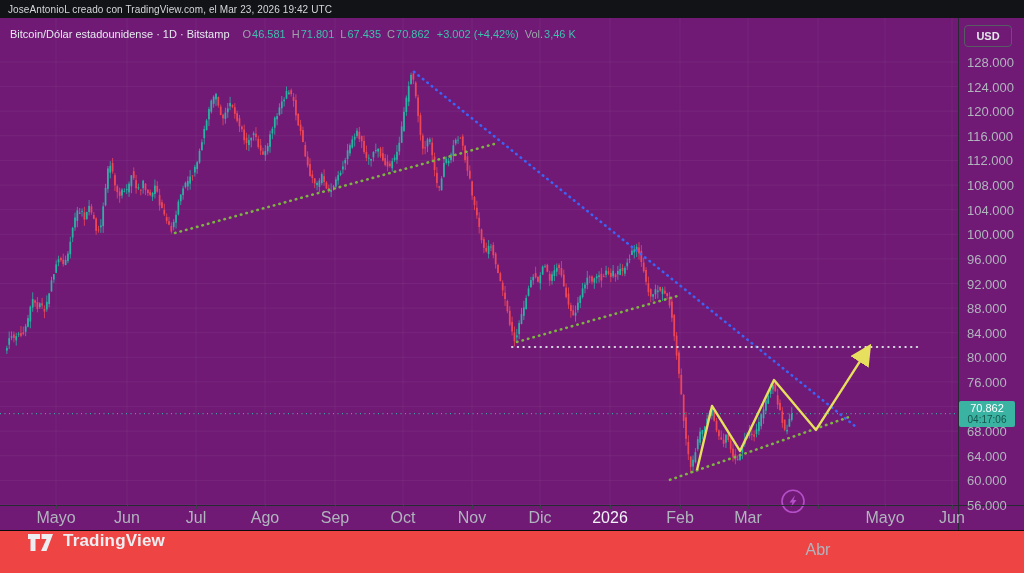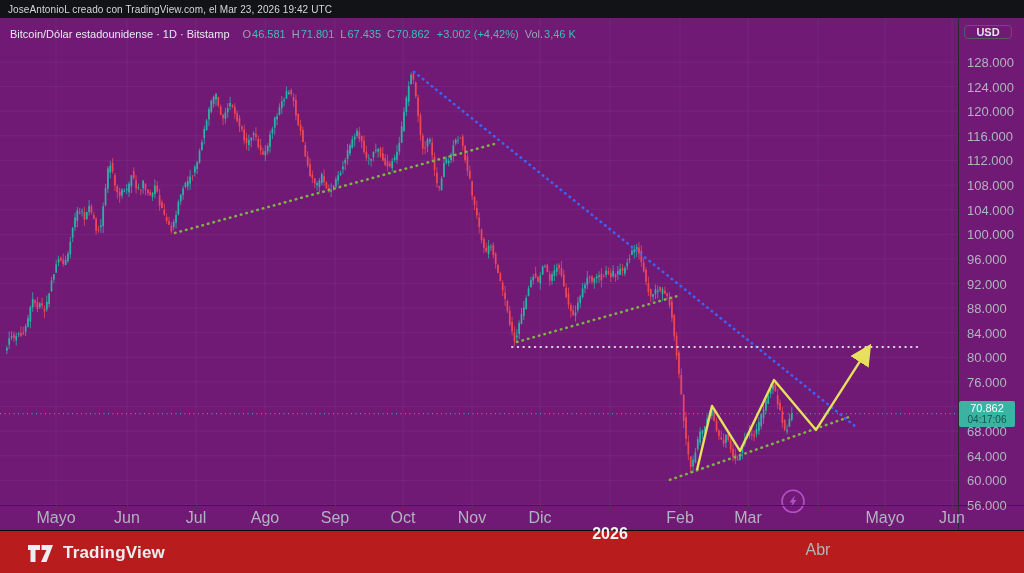--- a/index.html
+++ b/index.html
@@ -17,39 +17,39 @@
   .axis-vline{position:absolute;left:958px;top:0;width:1px;height:512px;background:#262a33;}
   .axis-hline{position:absolute;left:0;top:487px;width:1024px;height:1px;background:#262a33;}
 
   .legend{position:absolute;left:10px;top:8px;height:16px;display:flex;align-items:center;
     font-size:11px;white-space:nowrap;z-index:5;}
   .legend .sym{color:#e6e9ef;margin-right:7px;}
   .legend .lbl{color:#9da1ab;margin-left:6px;}
   .legend .val{color:#3fbfae;margin-left:1px;}
   .legend .chg{color:#3fbfae;margin-left:7px;text-align:center;}
 
-  .usd{position:absolute;left:964px;top:7px;width:48px;height:14px;background:transparent;
+  .usd{position:absolute;left:964px;top:7px;width:48px;height:22px;background:transparent;
     border:1.5px solid #575b63;border-radius:4px;color:#e4e6ea;font-size:11px;font-weight:bold;
     font-family:"Liberation Sans",sans-serif;z-index:6;padding:0;cursor:pointer;}
 
   #price-axis .ptick{position:absolute;left:967px;width:55px;font-size:13px;color:#b0b4bd;z-index:3;}
   #time-axis{position:absolute;left:0;top:487px;width:1024px;height:25px;z-index:3;}
   #time-axis .mtick{position:absolute;top:0;height:25px;width:44px;display:flex;align-items:center;
     justify-content:center;font-size:16px;color:#b0b4bd;}
-  #time-axis .mtick.em{color:#f1f3f6;font-weight:bold;margin-top:16px;}
+  #time-axis .mtick.em{color:#f1f3f6;font-weight:normal;}
   #time-axis .tickmark{position:absolute;top:0;width:1px;height:4px;background:#3b3f48;}
 
   .last-label{position:absolute;left:959px;width:56px;height:26px;border-radius:2px;z-index:7;
     display:flex;flex-direction:column;align-items:center;justify-content:center;line-height:12px;}
   .last-label .lp{font-size:11px;color:#ffffff;}
   .last-label .cd{font-size:10px;color:#15544a;}
 
   
-  .footer{position:absolute;left:0;top:530px;width:1024px;height:43px;background:#b91c1c;
-    border-top:1px solid #0a0b0d;display:flex;align-items:center;}
+  .footer{position:absolute;left:0;top:530px;width:1024px;height:43px;background:#ef4444;
+    border-top:1px solid #0a0b0d;display:flex;align-items:flex-start;}
   .tv-logo{margin-left:27px;display:inline-flex;}
   .brand{margin-left:9px;color:#eceef1;font-size:17px;font-weight:bold;letter-spacing:.2px;}
 </style>
 </head>
 <body>
 
 <div class="app">
 
   <div class="attribution">
     <span>JoseAntonioL creado con TradingView.com, el Mar 23, 2026 19:42 UTC</span>

